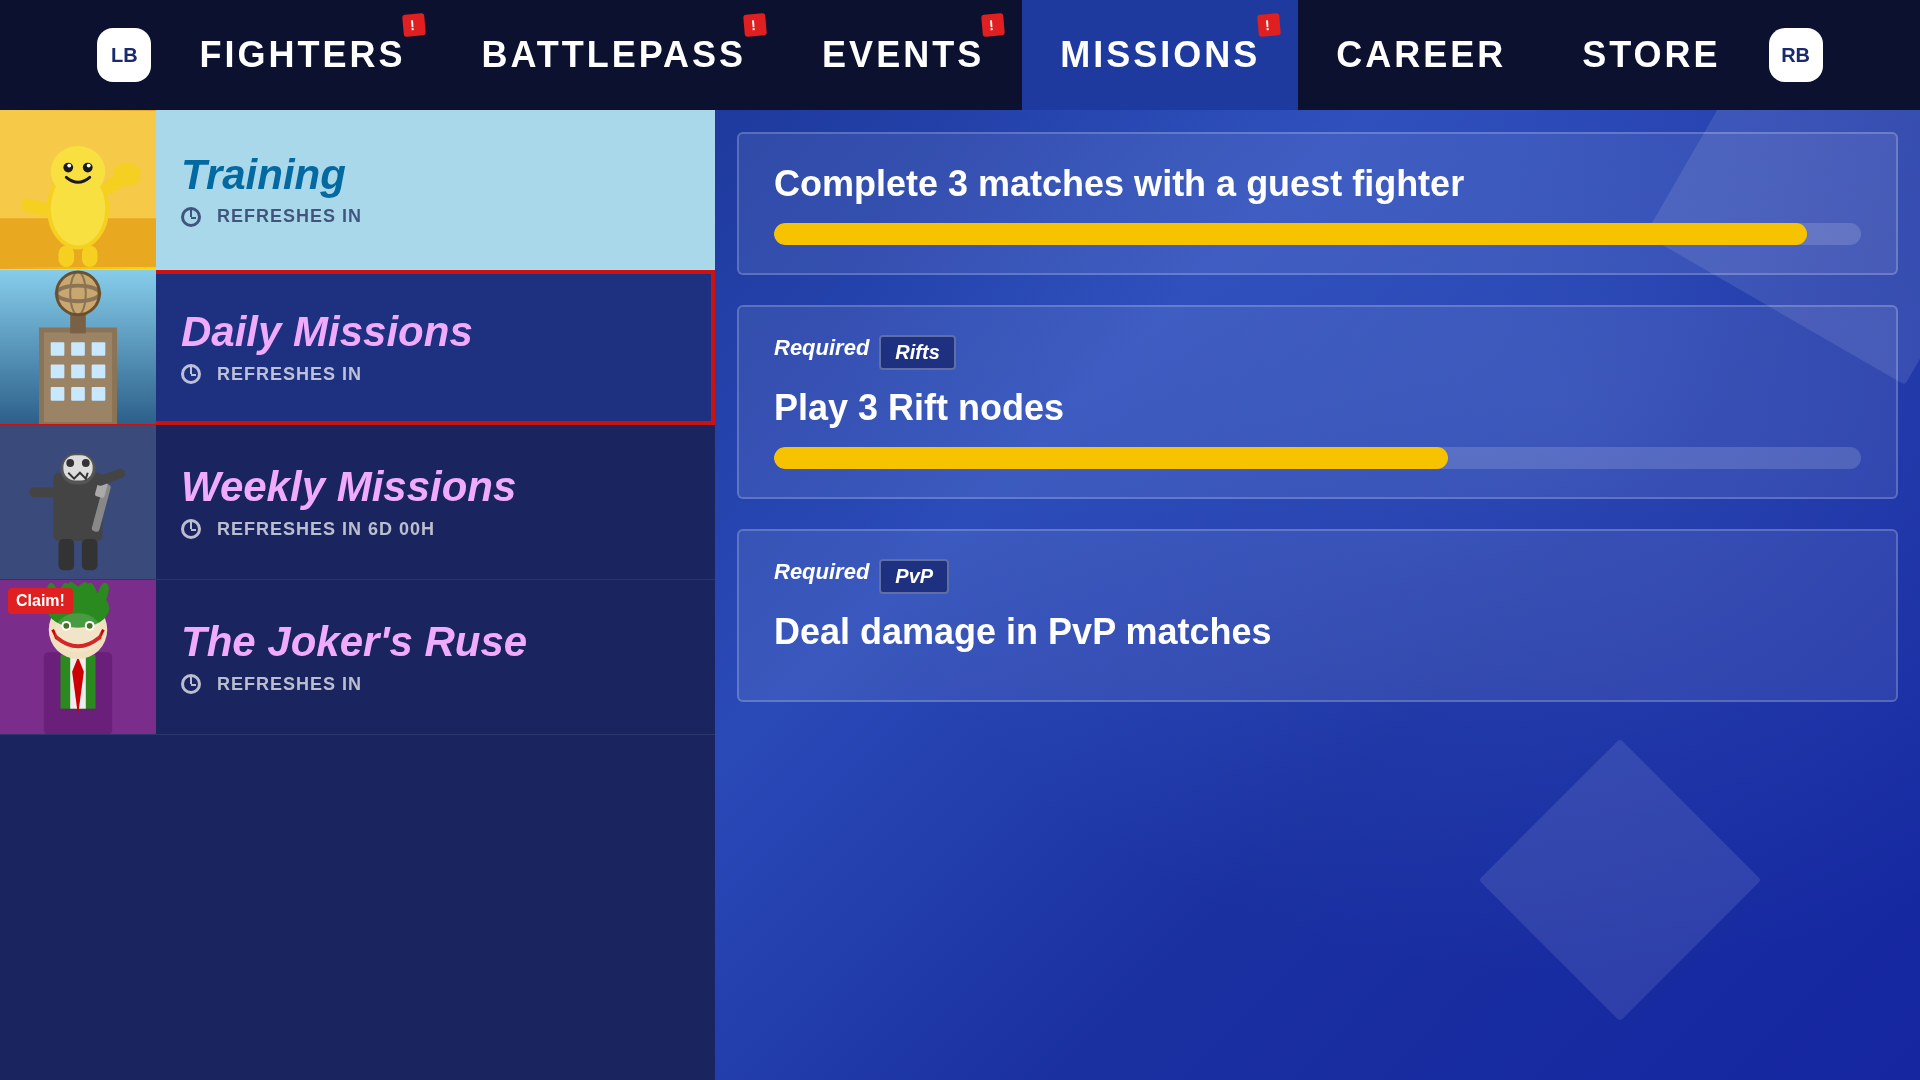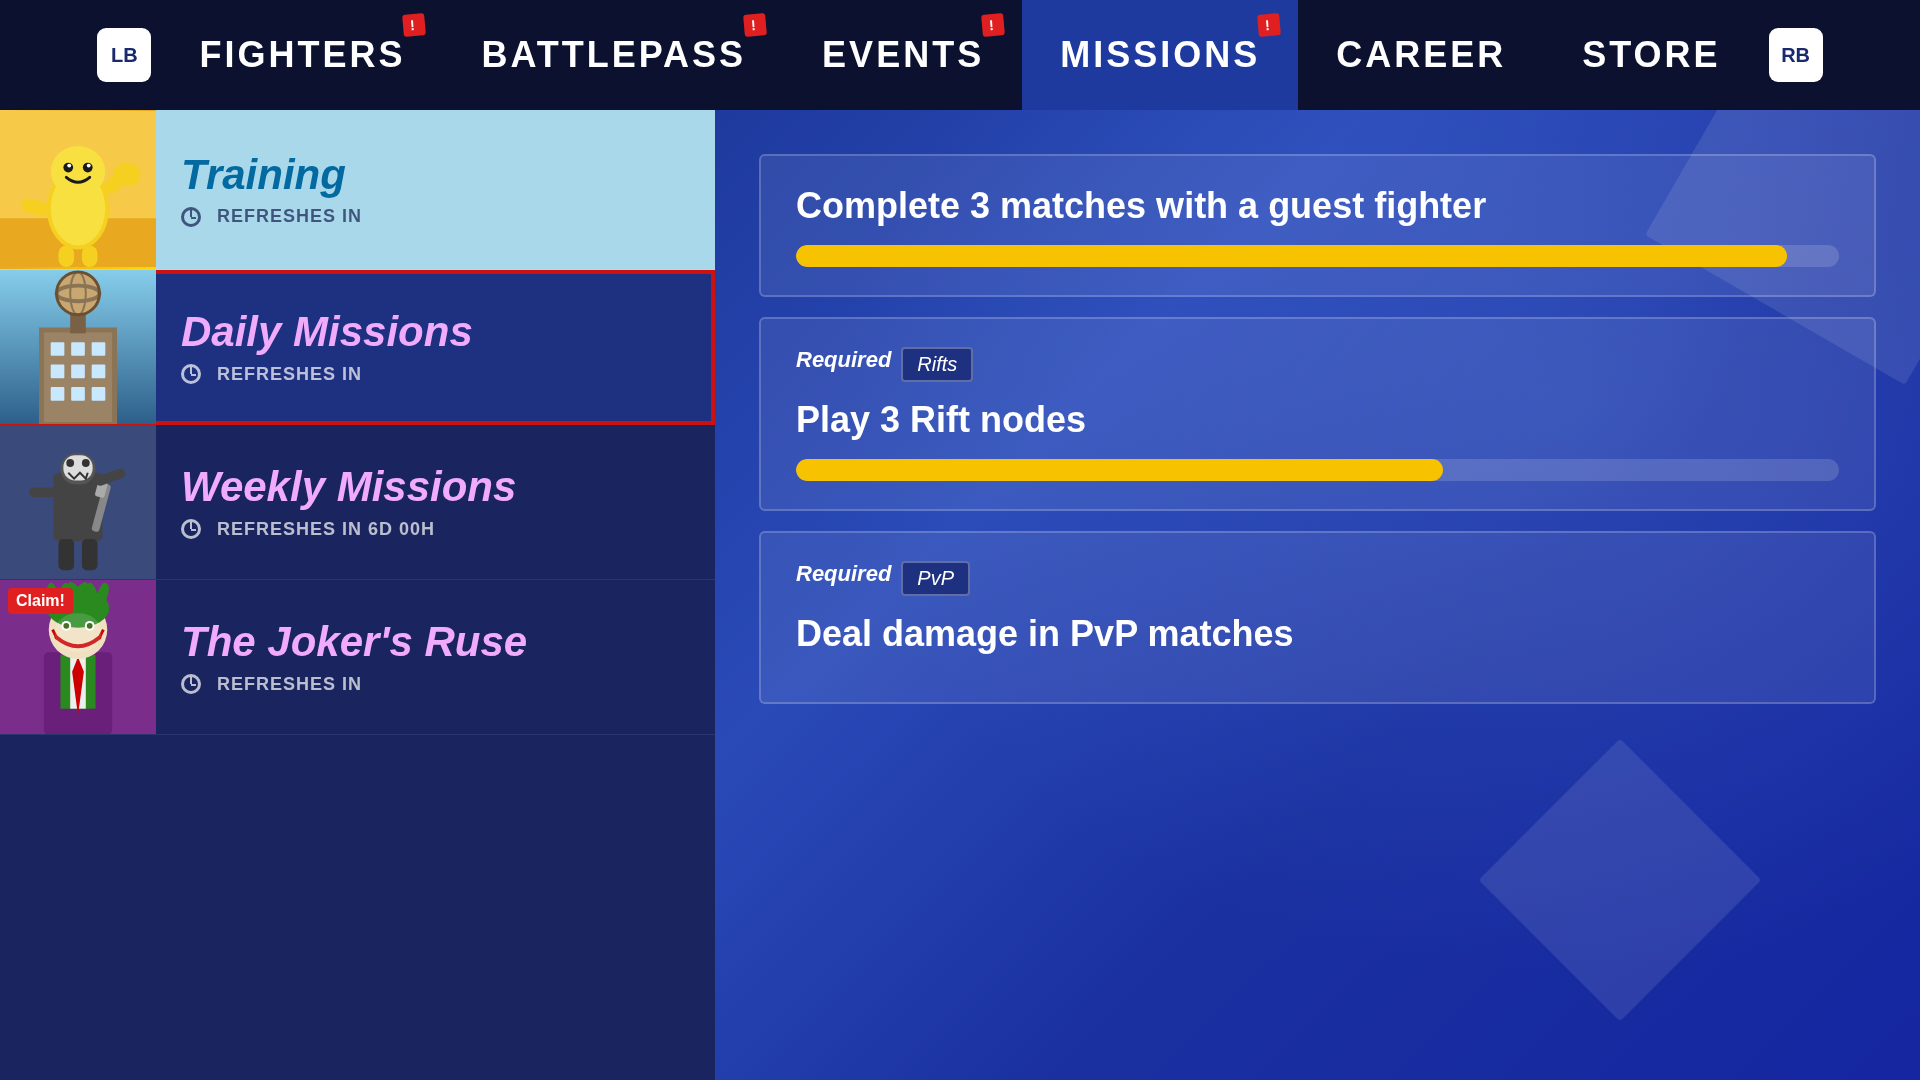--- a/index.html
+++ b/index.html
@@ -60,21 +60,21 @@
       font-size: 14px;
       font-weight: 900;
       color: white;
       transform: rotate(-5deg);
     }
 
     .nav-controller-btn {
       width: 54px;
       height: 54px;
       background: white;
-      border-radius: 9px;
+      border-radius: 16px;
       display: flex;
       align-items: center;
       justify-content: center;
       font-size: 20px;
       font-weight: 900;
       color: #1a2a6e;
       margin: 0 10px;
       flex-shrink: 0;
     }
 
@@ -246,24 +246,24 @@
       background: currentColor;
       top: 50%;
       left: 50%;
     }
 
     
     .right-panel {
       flex: 1;
       background: linear-gradient(135deg, #1e3a9e 0%, #2a4ab8 30%, #1a30a0 60%, #1526a0 100%);
       position: relative;
-      padding: 44px;
+      padding: 22px;
       display: flex;
       flex-direction: column;
-      gap: 20px;
+      gap: 30px;
       overflow: hidden;
     }
 
     .right-panel::before {
       content: '';
       position: absolute;
       top: 0; left: 0; right: 0; bottom: 0;
       background: radial-gradient(ellipse at 70% 30%, rgba(80,120,220,0.3) 0%, transparent 60%);
       pointer-events: none;
     }
@@ -310,21 +310,21 @@
       font-size: 22px;
       font-weight: 900;
       font-style: italic;
       color: white;
     }
 
     .tag-badge {
       background: #1e3080;
       color: white;
       font-size: 20px;
-      font-weight: 400;
+      font-weight: 700;
       font-style: italic;
       padding: 4px 14px;
       border-radius: 4px;
       border: 2px solid rgba(255,255,255,0.3);
     }
 
     
     .bg-shape {
       position: absolute;
       border-radius: 4px;

